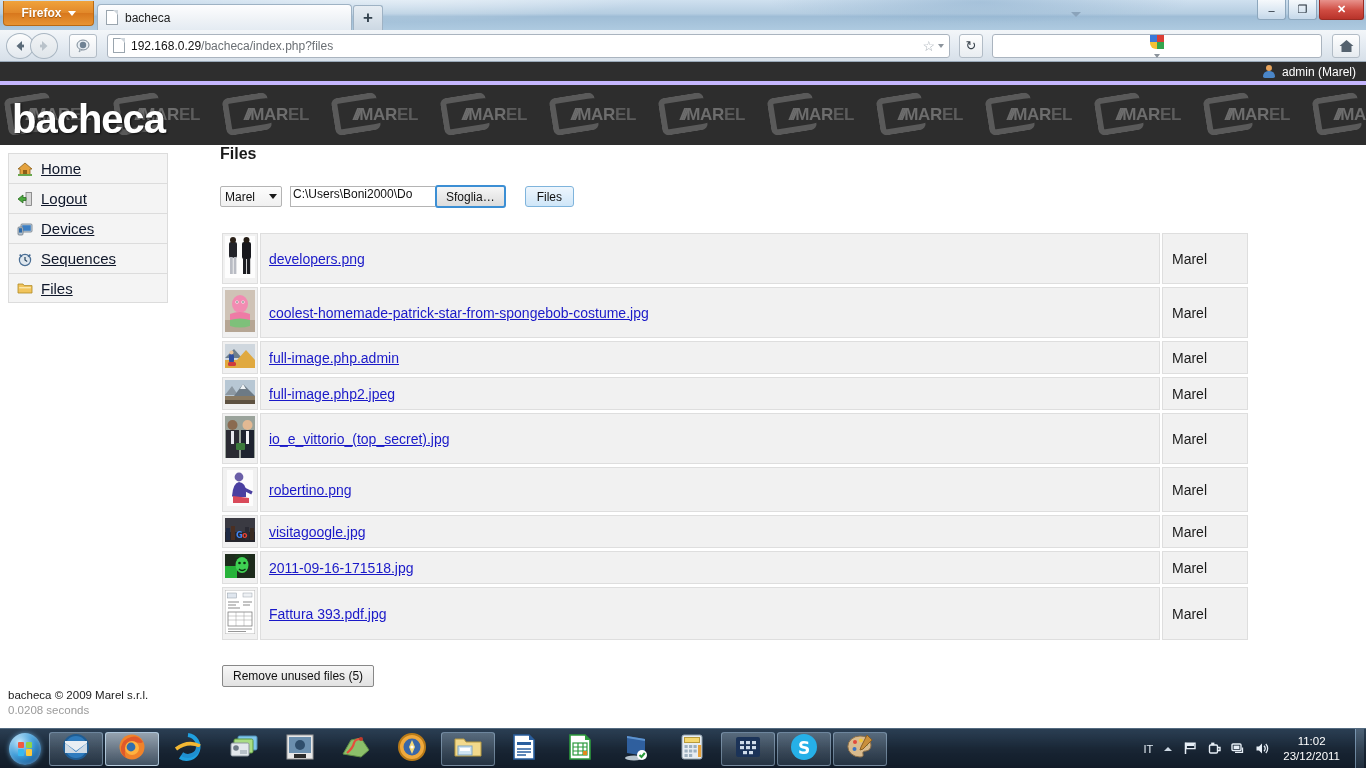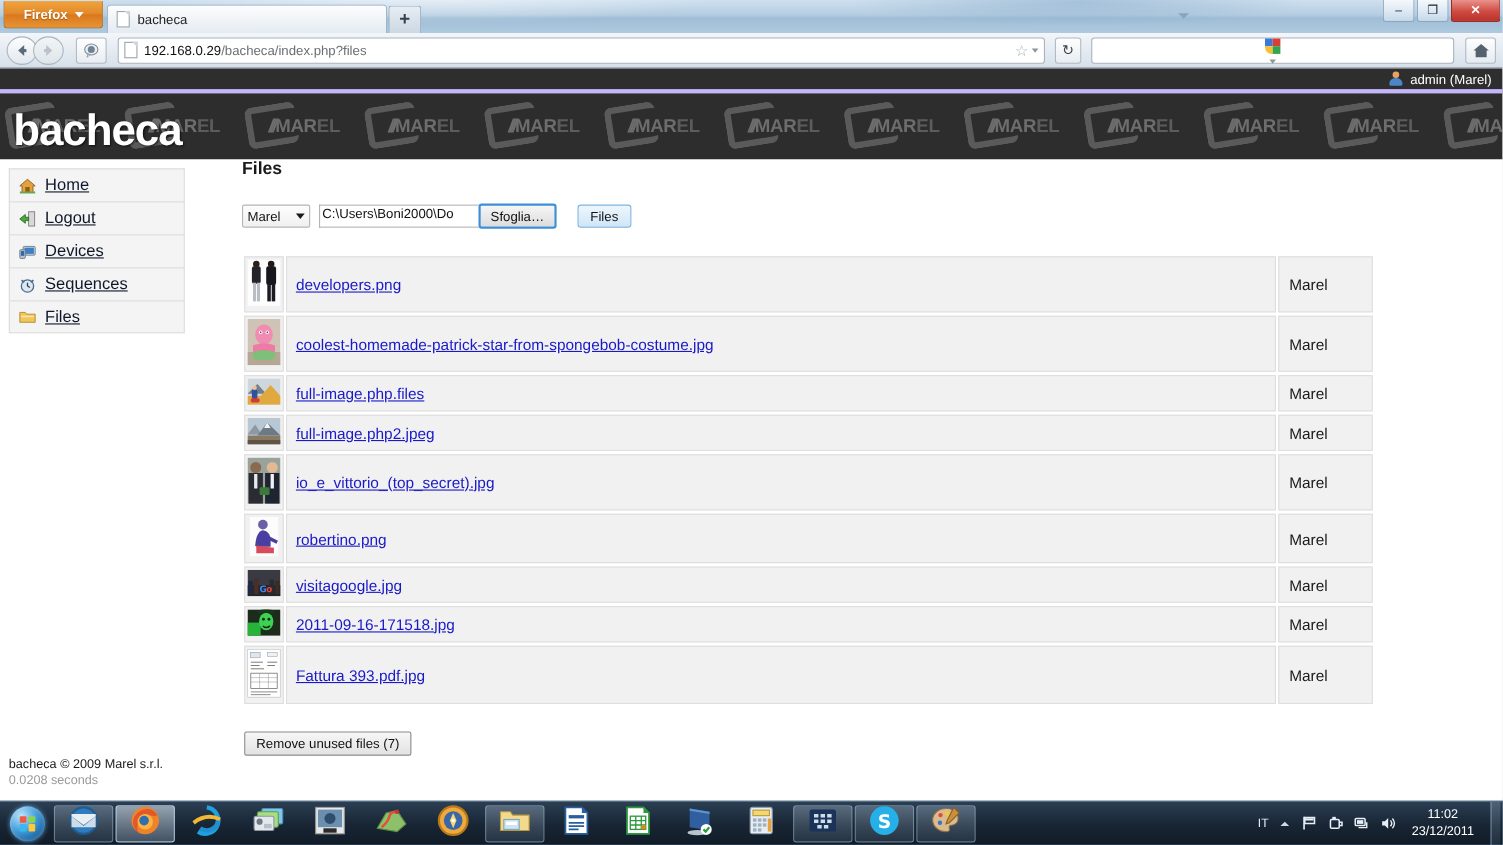--- a/index.html
+++ b/index.html
@@ -770,21 +770,21 @@
                 <td class="thumb-cell">
                   <span class="thumb"><svg width="30" height="24" viewBox="0 0 30 24">
                       <rect width="30" height="24" fill="#cfd7de"></rect>
                       <path d="M0 14 L9 5 L17 14 Z" fill="#6f7f8c"></path>
                       <path d="M12 16 L21 6 L30 16 L30 24 L0 24 L0 16 Z" fill="#e0a93f"></path>
                       <rect x="4" y="10" width="5" height="9" rx="2" fill="#2f4fa0"></rect>
                       <circle cx="6.5" cy="8.5" r="2" fill="#e8c49a"></circle>
                       <rect x="3" y="18" width="8" height="4" rx="1.6" fill="#cf3b3b"></rect>
                     </svg></span>
                 </td>
-                <td class="name-cell"><a class="fname">full-image.php.files</a></td>
+                <td class="name-cell"><a class="fname">full-image.php.admin</a></td>
                 <td class="owner-cell">Marel</td>
               </tr>
               <tr>
                 <td class="thumb-cell">
                   <span class="thumb"><svg width="30" height="24" viewBox="0 0 30 24">
                       <rect width="30" height="24" fill="#b7c7d4"></rect>
                       <path d="M0 15 L7 6 L13 15 Z" fill="#8c98a2"></path>
                       <path d="M9 16 L18 4 L30 16 Z" fill="#6d7a85"></path>
                       <path d="M15 9 L18 4 L21 9 Z" fill="#eef3f6"></path>
                       <rect y="16" width="30" height="8" fill="#8a7a62"></rect>
@@ -873,21 +873,21 @@
                       </g>
                     </svg></span>
                 </td>
                 <td class="name-cell"><a class="fname">Fattura 393.pdf.jpg</a></td>
                 <td class="owner-cell">Marel</td>
               </tr>
             </tbody>
         </table>
 
         <div class="remove-btn">
-          <span>Remove unused files (7)</span>
+          <span>Remove unused files (5)</span>
         </div>
       </div>
 
       <div class="footer">
         <div class="cr">bacheca © 2009 Marel s.r.l.</div>
         <div class="tm">0.0208 seconds</div>
       </div>
 
     </div>
   </div>

